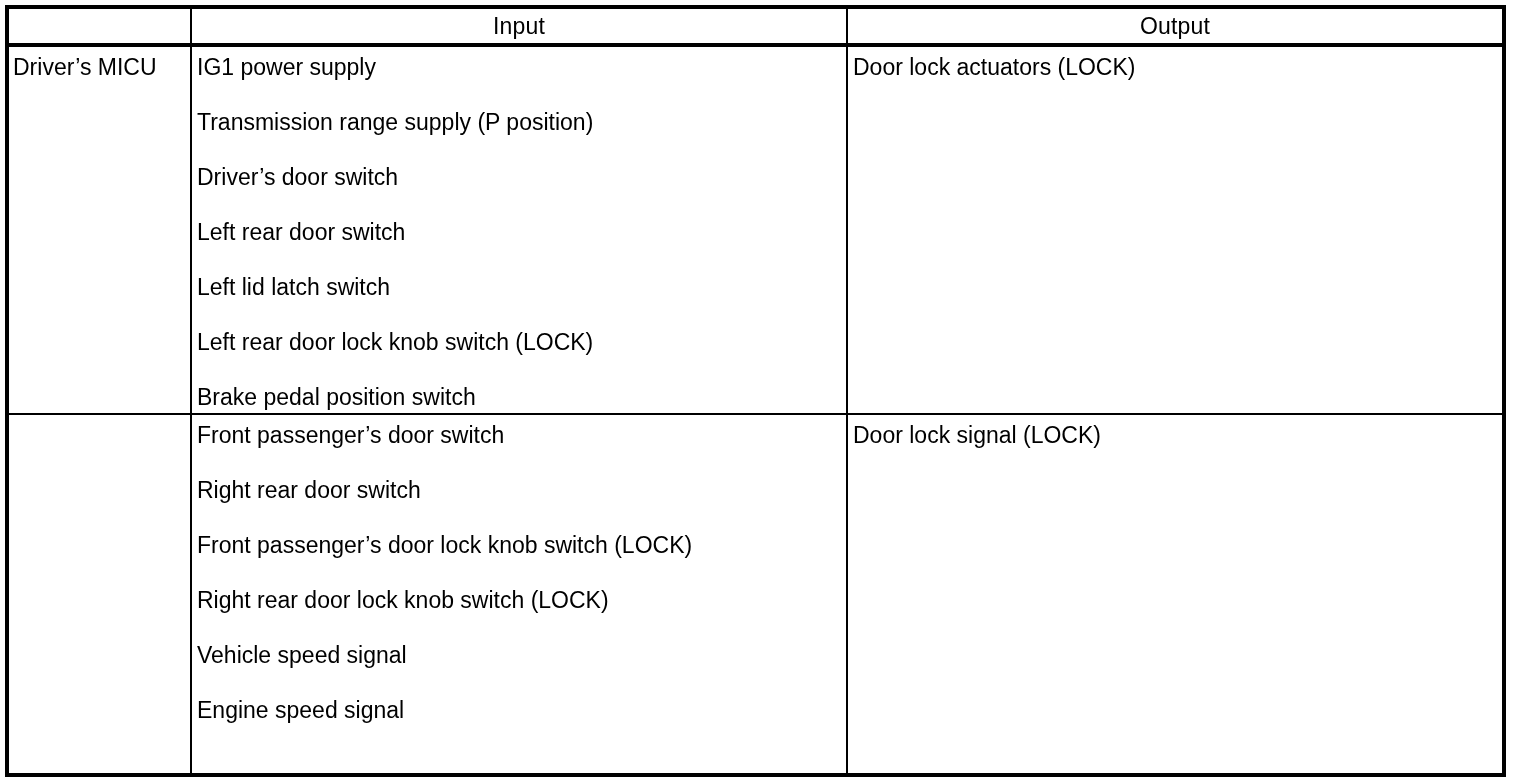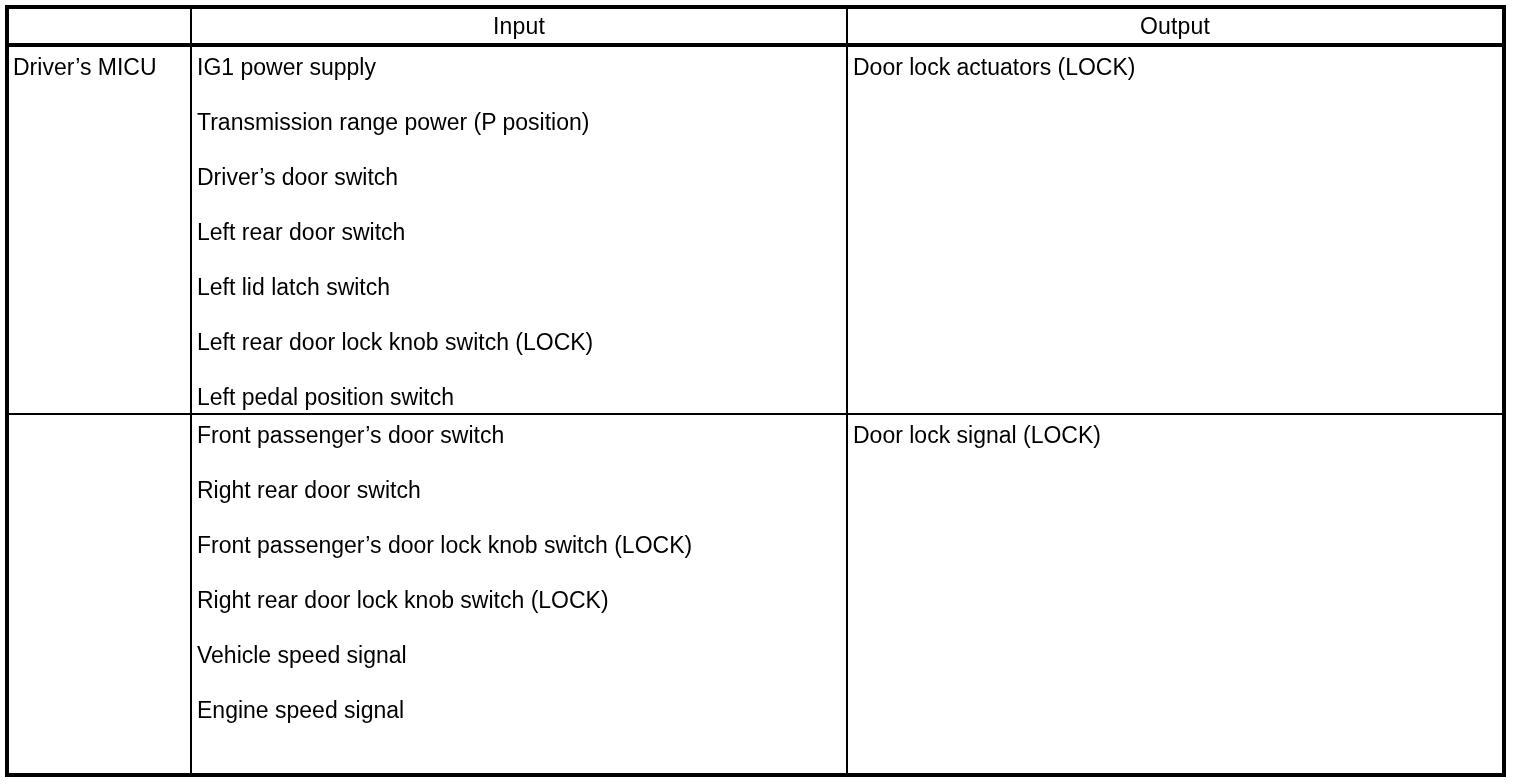--- a/index.html
+++ b/index.html
@@ -156,26 +156,26 @@
         <div class="header-cell header-output">Output</div>
       </div>
 
       <div class="section sec-1">
         <div class="cell cell-label">
           <div class="label-text">Driver’s MICU</div>
         </div>
         <div class="cell cell-input">
           <div class="item-list">
             <div class="item">IG1 power supply</div>
-            <div class="item">Transmission range power (P position)</div>
+            <div class="item">Transmission range supply (P position)</div>
             <div class="item">Driver’s door switch</div>
             <div class="item">Left rear door switch</div>
             <div class="item">Left lid latch switch</div>
             <div class="item">Left rear door lock knob switch (LOCK)</div>
-            <div class="item">Left pedal position switch</div>
+            <div class="item">Brake pedal position switch</div>
           </div>
         </div>
         <div class="cell cell-output">
           <div class="out-item">Door lock actuators (LOCK)</div>
         </div>
       </div>
 
       <div class="section-sep" style="top:404px;"></div>
 
       <div class="section sec-2">

